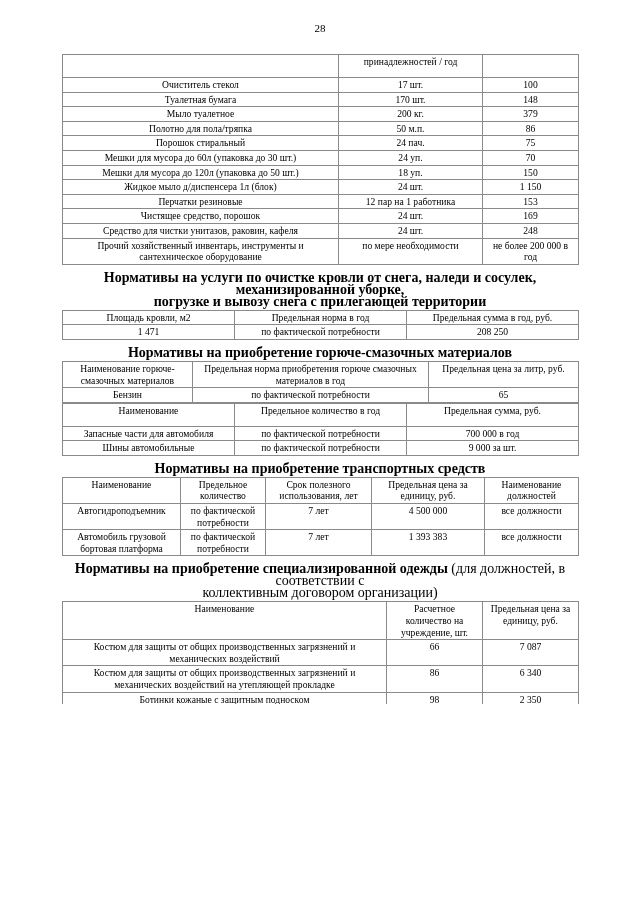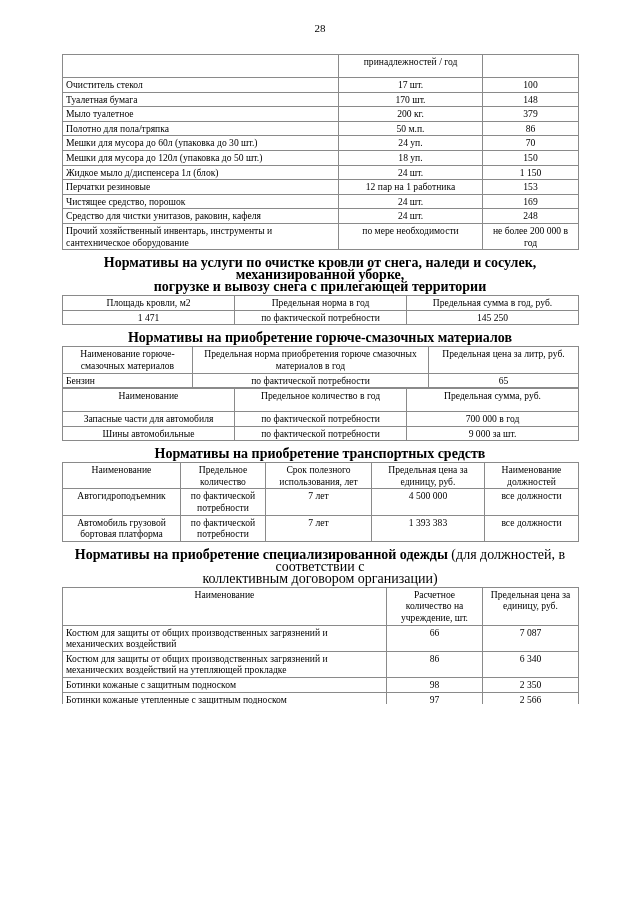--- a/index.html
+++ b/index.html
@@ -43,21 +43,21 @@
   }
   table.doc td, table.doc th {
     border: 1px solid #8a8a8a;
     font-size: 9.6px;
     line-height: 11.6px;
     padding: 1px 3px;
     vertical-align: top;
     font-weight: normal;
   }
   td.c { text-align: center; }
-  td.l { text-align: left; }
+  td.l { text-align: center; }
   .section-title {
     text-align: center;
     font-size: 14px;
     line-height: 12px;
     font-weight: bold;
     margin: 7px auto 2px auto;
     width: 500px;
   }
   .section-title .reg {
     font-weight: normal;
@@ -99,20 +99,25 @@
           <td class="l">Мыло туалетное</td>
           <td class="c">200 кг.</td>
           <td class="c">379</td>
         </tr>
         <tr>
           <td class="l">Полотно для пола/тряпка</td>
           <td class="c">50 м.п.</td>
           <td class="c">86</td>
         </tr>
         <tr>
+          <td class="l">Порошок стиральный</td>
+          <td class="c">24 пач.</td>
+          <td class="c">75</td>
+        </tr>
+        <tr>
           <td class="l">Мешки для мусора до 60л (упаковка до 30 шт.)</td>
           <td class="c">24 уп.</td>
           <td class="c">70</td>
         </tr>
         <tr>
           <td class="l">Мешки для мусора до 120л (упаковка до 50 шт.)</td>
           <td class="c">18 уп.</td>
           <td class="c">150</td>
         </tr>
         <tr>
@@ -156,21 +161,21 @@
         </colgroup>
       <tbody>
         <tr>
           <td class="c">Площадь кровли, м2</td>
           <td class="c">Предельная норма в год</td>
           <td class="c">Предельная сумма в год, руб.</td>
         </tr>
         <tr>
           <td class="c">1 471</td>
           <td class="c">по фактической потребности</td>
-          <td class="c">145 250</td>
+          <td class="c">208 250</td>
         </tr>
       </tbody>
     </table>
 
     <div class="section-title">Нормативы на приобретение горюче-смазочных материалов</div>
     <table class="doc">
       <colgroup>
           <col style="width:130px">
           <col style="width:236px">
           <col style="width:150px">

